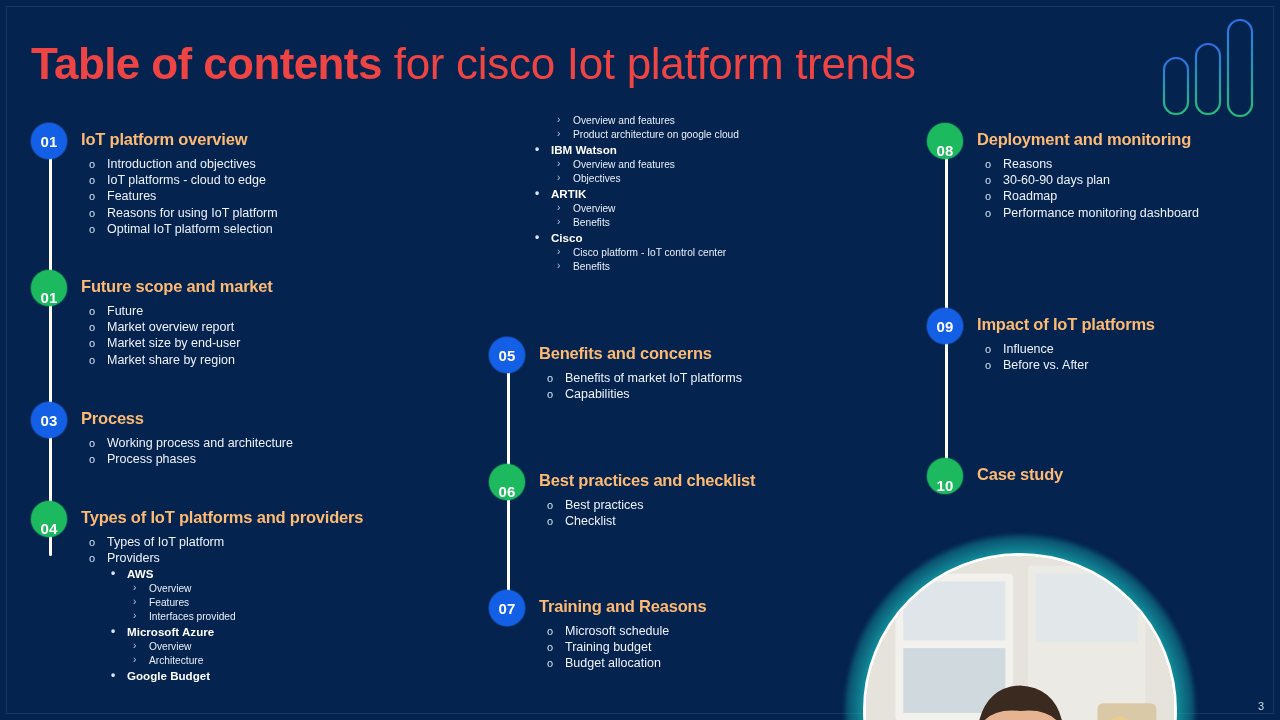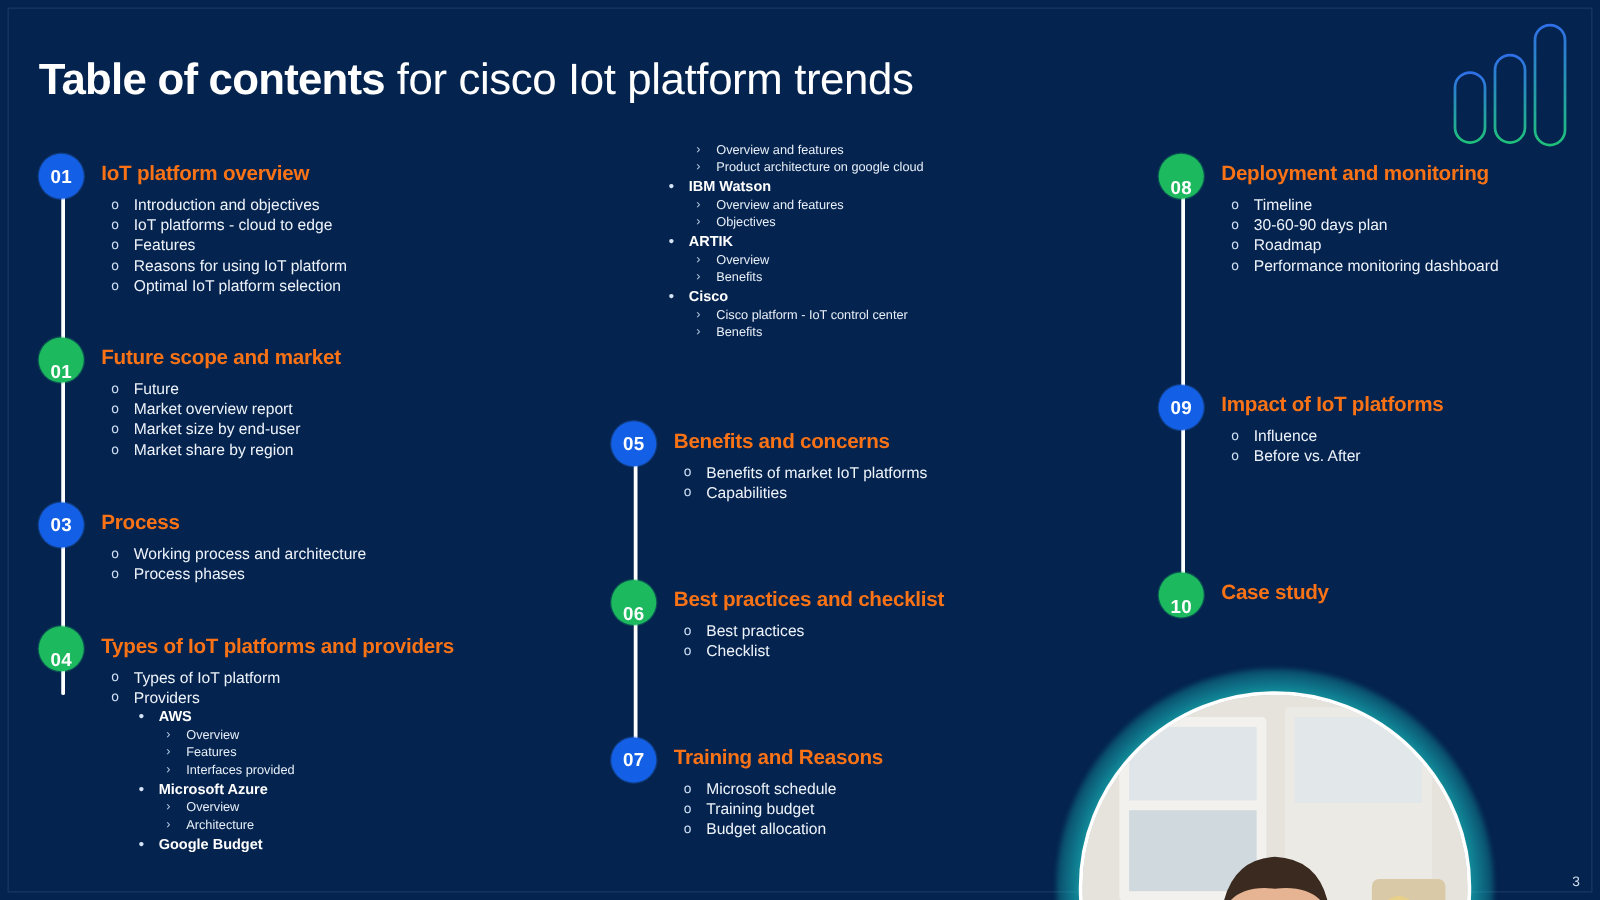--- a/index.html
+++ b/index.html
@@ -17,23 +17,23 @@
   }
   .frame{
     position:absolute; left:6px; top:6px; right:6px; bottom:6px;
     border:1px solid rgba(120,160,210,0.18);
     pointer-events:none;
   }
 
   
   .title{
     position:absolute; left:31px; top:40px;
-    font-size:35px; line-height:48px;
+    font-size:44px; line-height:48px;
     letter-spacing:-0.3px; white-space:nowrap;
-    font-weight:400; color:#ffffff;
+    font-weight:400; color:#ef4444;
   }
   .title b{ font-weight:800; letter-spacing:-0.6px; }
 
   
   .deco{ position:absolute; right:24px; top:14px; width:110px; height:106px; }
 
   
   .photo-wrap{
     position:absolute; left:845px; top:535px; width:350px; height:350px;
   }
@@ -69,21 +69,21 @@
     width:36px; height:36px; border-radius:50%;
     display:flex; align-items:center; justify-content:center;
     font-size:15px; font-weight:700; color:#ffffff;
     letter-spacing:0.2px; z-index:3;
   }
   .badge.blue{ background:#1360e6; box-shadow:0 0 0 1px rgba(40,110,230,.35); }
   .badge.green{ background:#1cb95f; box-shadow:0 0 0 1px rgba(30,190,100,.3);align-items:flex-end; }
 
   .sec-title{
     position:absolute; left:50px; top:7px;
-    font-size:16.5px; font-weight:700; color:#f97316;
+    font-size:16.5px; font-weight:700; color:#fdba74;
     letter-spacing:-0.2px; white-space:nowrap;
   }
 
   .items{ position:absolute; left:50px; top:33px; }
   ul.lvl{ list-style:none; }
   li{ position:relative; white-space:nowrap; }
 
   
   li.l2{
     font-size:12.5px; line-height:16.2px; color:#eef3fa;
@@ -288,21 +288,21 @@
     </div>
   <div class="col col3">
       <div class="rail" style="left: 45px; top: 18px; height: 345px;"></div>
       <div class="sec" style="left: 27px; top: 5px;">
         <div class="badge green">
           <span>08</span>
         </div>
         <div class="sec-title">Deployment and monitoring</div>
         <div class="items">
           <ul class="lvl">
-            <li class="l2"><span class="bl">o</span><span>Timeline</span></li>
+            <li class="l2"><span class="bl">o</span><span>Reasons</span></li>
             <li class="l2"><span class="bl">o</span><span>30-60-90 days plan</span></li>
             <li class="l2"><span class="bl">o</span><span>Roadmap</span></li>
             <li class="l2"><span class="bl">o</span><span>Performance monitoring dashboard</span></li>
           </ul>
         </div>
       </div>
       <div class="sec" style="left: 27px; top: 190px;">
         <div class="badge blue">
           <span>09</span>
         </div>

